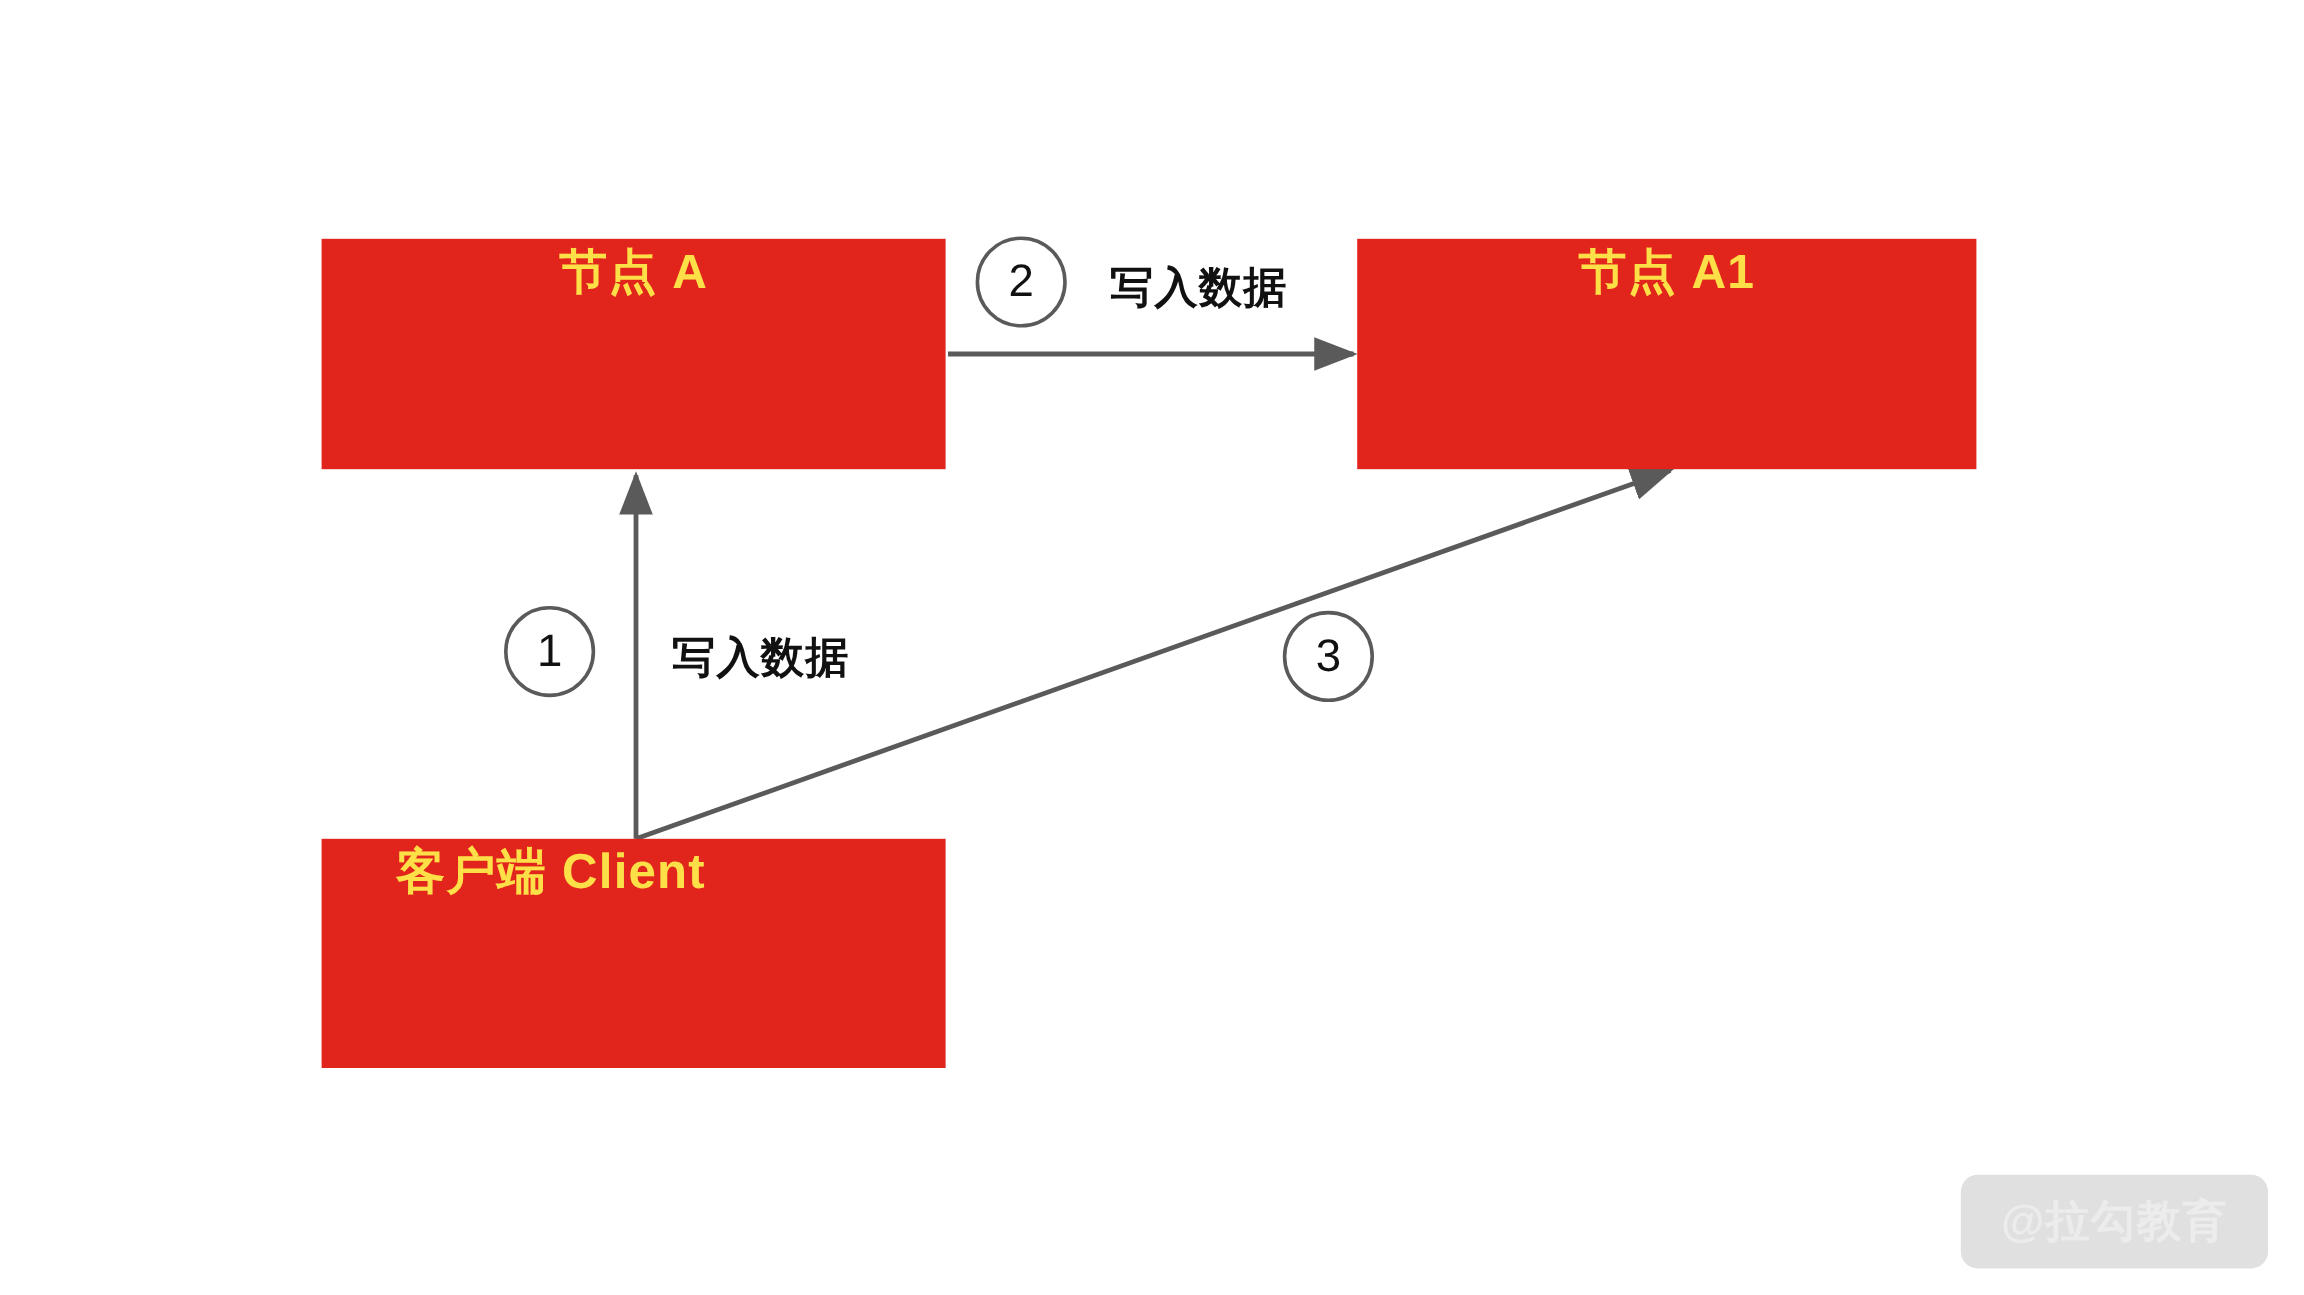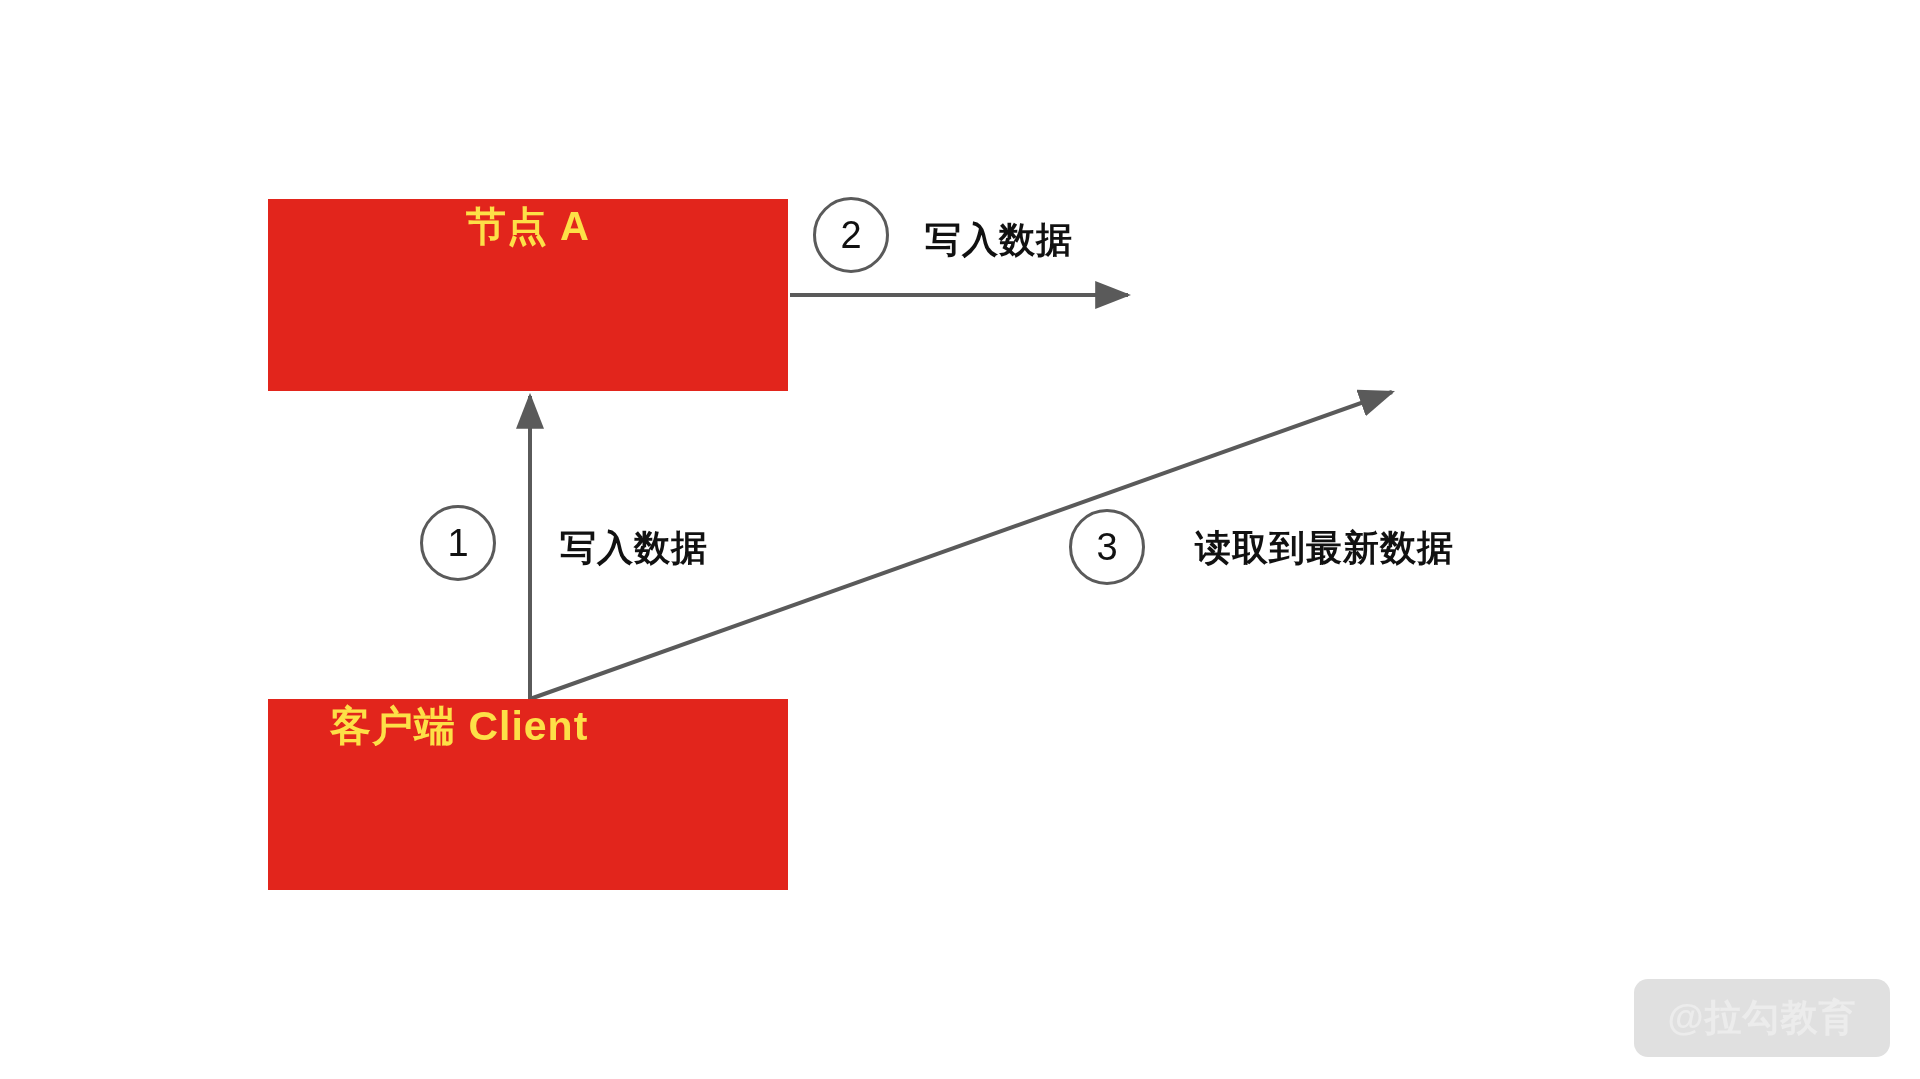--- a/index.html
+++ b/index.html
@@ -124,36 +124,38 @@
 
     <line x1="530" y1="699" x2="530" y2="396" stroke="#5a5a5a" stroke-width="4" marker-end="url(#arrowhead)"></line>
 
     <line x1="530" y1="699" x2="1392" y2="392" stroke="#5a5a5a" stroke-width="4" marker-end="url(#arrowhead)"></line>
   </svg>
 
   <div class="node-box" id="node-a">
     <span class="node-label">节点 A</span>
   </div>
 
+  <div class="node-box" id="node-a1">
+    <span class="node-label">节点 A1</span>
+  </div>
 
   <div class="node-box" id="node-client">
     <span class="node-label">客户端 Client</span>
   </div>
 
   <div class="step-marker" id="marker-1">
     <span>1</span>
   </div>
   <div class="step-marker" id="marker-2">
     <span>2</span>
   </div>
   <div class="step-marker" id="marker-3">
     <span>3</span>
   </div>
 
   <div class="edge-label" id="label-1">写入数据</div>
   <div class="edge-label" id="label-2">写入数据</div>
-  <div class="edge-label" id="label-3">读取到最新数据</div>
 
   <div id="watermark">
     <span>@拉勾教育</span>
   </div>
 
 </div>
 
 </body></html>

